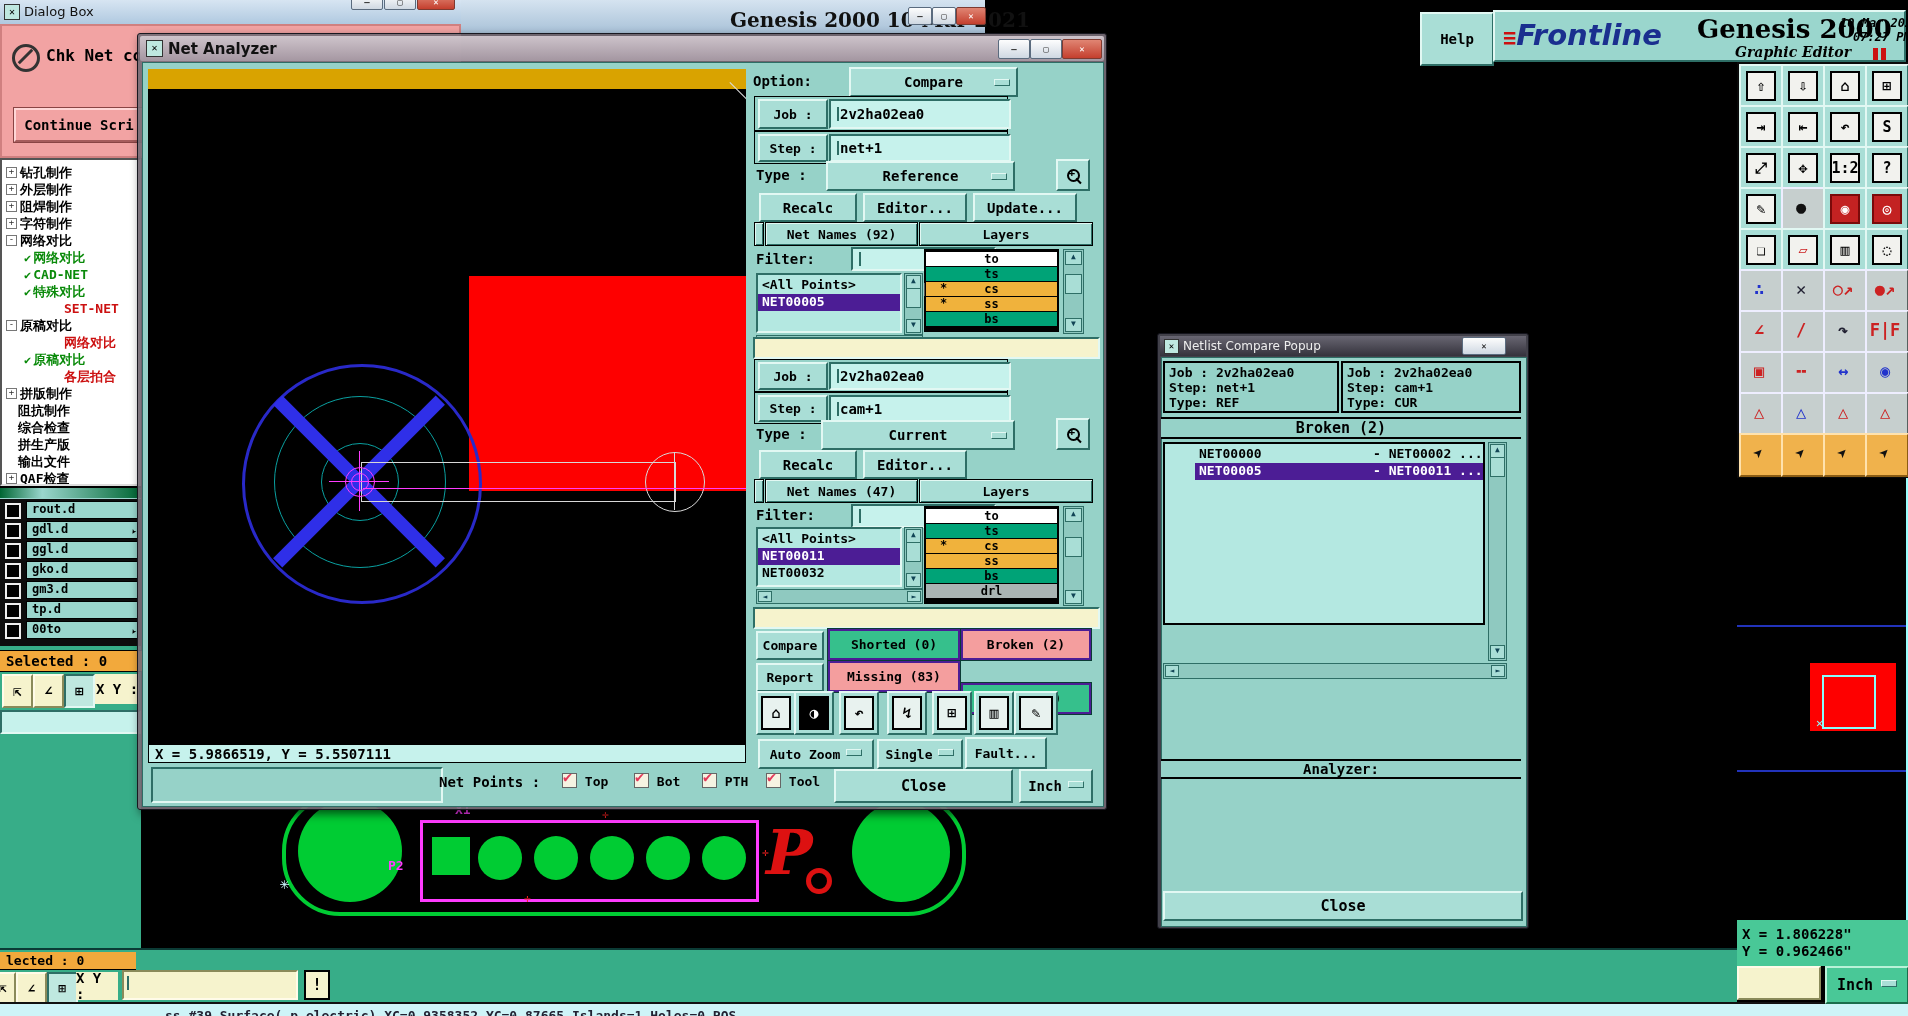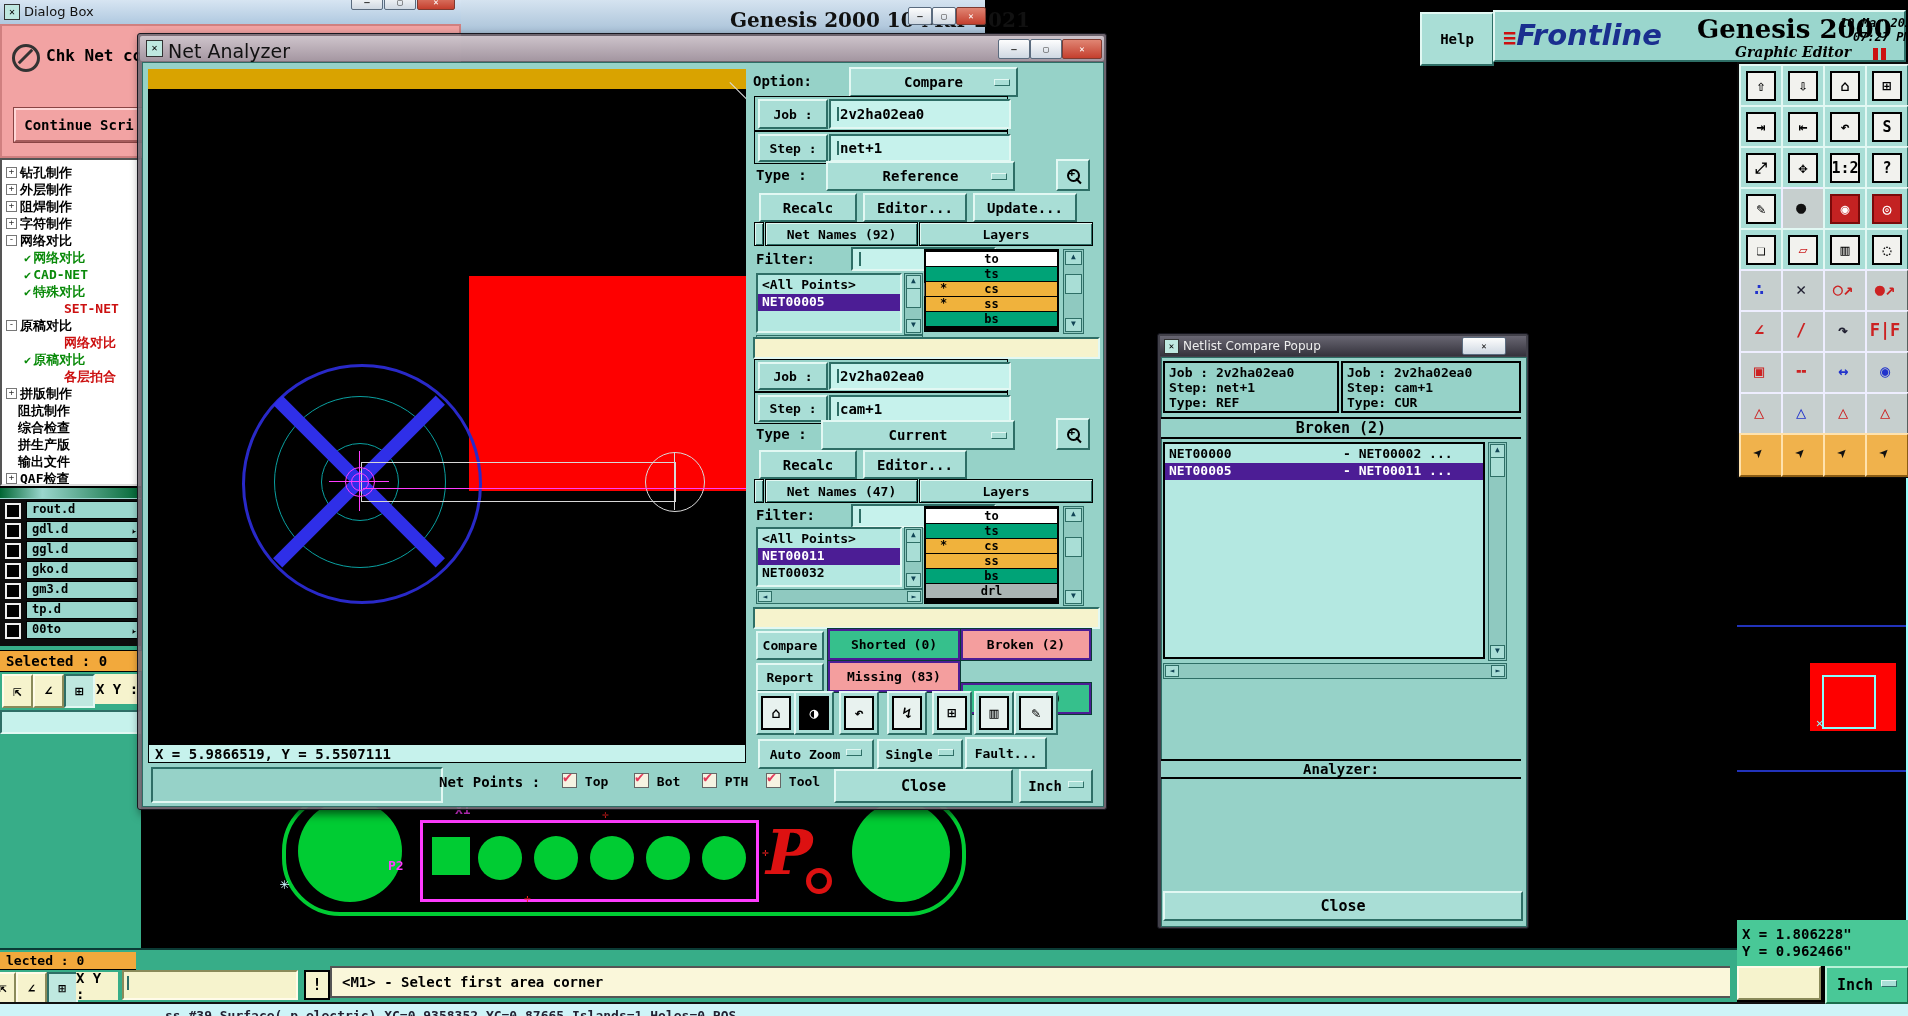--- a/index.html
+++ b/index.html
@@ -252,21 +252,20 @@
   <div class="abs" style="left:0;top:948px;width:1737px;height:54px;background:#37ad88;border-top:2px solid #0b3b35;">
     <div class="abs lft" style="left:0;top:2px;width:130px;height:17px;background:#f2a93c;border-bottom:1px solid #000;font-size:13px;">lected : 0</div>
     <div class="abs btnlab" style="left:-10px;top:22px;width:22px;height:28px;background:#f6f3cd;border:2px solid #8a8a5a;border-top-color:#fffbe8;border-left-color:#fffbe8;font-size:12px;">⇱</div>
     <div class="abs btnlab" style="left:16px;top:22px;width:27px;height:28px;background:#f6f3cd;border:2px solid #8a8a5a;border-top-color:#fffbe8;border-left-color:#fffbe8;font-size:13px;">∠</div>
     <div class="abs btnlab" style="left:47px;top:22px;width:27px;height:28px;background:#bfe8e0;border:2px solid #2e6e66;border-right-color:#e2f8f3;border-bottom-color:#e2f8f3;font-size:13px;">⊞</div>
     <div class="abs btnlab" style="left:76px;top:22px;width:42px;height:28px;background:#f6f3cd;font-size:14px;">X Y :</div>
     <div class="abs" style="left:122px;top:20px;width:172px;height:26px;background:#f6f3cd;border:2px solid #8a8a5a;border-right-color:#fffbe8;border-bottom-color:#fffbe8;">
       <span class="caret" style="margin-left:3px;margin-top:4px;"></span>
     </div>
     <div class="abs btnlab" style="left:304px;top:20px;width:22px;height:26px;background:#f6f3cd;border:2px solid #000;font-size:15px;">!</div>
-    <div class="abs lft" style="left:330px;top:16px;width:1400px;height:32px;background:#faf7da;border:2px solid #555;border-right:none;font-size:14px;padding-left:10px;box-sizing:border-box;">&lt;M1&gt; - Select first area corner</div>
   </div>
 
   <div class="abs" style="left:0;top:1002px;width:1908px;height:14px;background:#cef4f8;border-top:2px solid #111;overflow:hidden;">
     <span style="position:absolute;left:165px;top:4px;font-size:13px;color:#223;">ss #39 Surface( p electric) XC=0.9358352 YC=0.87665 Islands=1 Holes=0 POS</span>
   </div>
 
   <div class="abs btnlab" style="left:1420px;top:12px;width:70px;height:50px;background:#a9ded6;border-top:2px solid #e2f8f3;border-left:2px solid #e2f8f3;border-right:2px solid #2e6e66;border-bottom:2px solid #2e6e66;font-size:14px;">Help</div>
   <div class="abs" style="left:1493px;top:10px;width:413px;height:52px;background:#9ad6cd;border-top:2px solid #e2f8f3;border-left:2px solid #e2f8f3;border-right:2px solid #2e6e66;border-bottom:2px solid #2e6e66;box-sizing:border-box;">
     <span class="abs" style="left:8px;top:6px;white-space:nowrap;">
       <i style="font-style:normal;color:#cc1111;font-size:22px;">≡</i><span style="font-family:'DejaVu Sans',sans-serif;font-style:italic;font-weight:bold;font-size:29px;color:#1a2f8f;">Frontline</span>
@@ -417,21 +416,21 @@
   </div>
   <div class="abs cream" style="left:1737px;top:966px;width:84px;height:34px;border:2px solid #8a8a5a;border-top-color:#fffbe8;border-left-color:#fffbe8;box-sizing:border-box;"></div>
   <div class="abs btnlab" style="left:1825px;top:966px;width:80px;height:34px;background:#49c897;border-top:2px solid #b8f2d8;border-left:2px solid #b8f2d8;border-right:2px solid #1a6e4c;border-bottom:2px solid #1a6e4c;font-size:15px;">
     <span>Inch</span>
       <span class="dd-dash" style="position:static;margin-left:8px;"></span>
   </div>
 
   <div class="abs" style="left:137px;top:33px;width:968px;height:775px;background:rgba(118,108,118,.92);border:1px solid #181820;border-radius:3px;box-shadow:3px 4px 10px rgba(0,0,0,.6);">
     <div class="abs" style="left:2px;top:2px;width:964px;height:25px;background:linear-gradient(rgba(213,203,210,.92),rgba(168,154,165,.92));border-radius:2px;">
       <span class="abs" style="left:6px;top:4px;width:15px;height:15px;background:#bfe8e0;border:1px solid #333;font-size:10px;line-height:14px;text-align:center;">✕</span>
-      <span class="abs sans" style="left:28px;top:4px;font-size:19px;font-weight:normal;color:#111;">Net Analyzer</span>
+      <span class="abs sans" style="left:28px;top:4px;font-size:15px;font-weight:bold;color:#111;">Net Analyzer</span>
       <span class="abs wbtn" style="left:858px;top:3px;width:30px;height:18px;">—</span>
       <span class="abs wbtn" style="left:890px;top:3px;width:30px;height:18px;">▢</span>
       <span class="abs wbtn wclose" style="left:922px;top:3px;width:38px;height:18px;">✕</span>
     </div>
     <div class="abs teal" style="left:4px;top:28px;width:960px;height:743px;border:1px solid #2e6e66;"></div>
 
     <div class="abs" style="left:10px;top:35px;width:598px;height:675px;background:#000;overflow:hidden;">
       <div class="abs" style="left:0;top:0;width:598px;height:20px;background:#d9a300;"></div>
       <div class="abs" style="left:578px;top:22px;width:26px;height:1px;background:#ddd;transform:rotate(45deg);"></div>
 
@@ -651,21 +650,21 @@
       <div style="font-size:13px;line-height:15px;white-space:nowrap;">Job : 2v2ha02ea0</div>
       <div style="font-size:13px;line-height:15px;">Step: net+1</div>
       <div style="font-size:13px;line-height:15px;">Type: REF</div>
     </div>
     <div class="abs" style="left:183px;top:27px;width:180px;height:52px;border:2px solid #000;background:#96d2c8;box-sizing:border-box;padding:2px 4px;">
       <div style="font-size:13px;line-height:15px;white-space:nowrap;">Job : 2v2ha02ea0</div>
       <div style="font-size:13px;line-height:15px;">Step: cam+1</div>
       <div style="font-size:13px;line-height:15px;">Type: CUR</div>
     </div>
     <div class="abs btnlab" style="left:3px;top:83px;width:360px;height:22px;border-top:2px solid #000;border-bottom:2px solid #000;font-size:15px;background:#96d2c8;box-sizing:border-box;">Broken (2)</div>
-    <div id="popup-list" class="abs listbox" style="left:5px;top:108px;width:322px;height:217px;border:2px solid #000;box-sizing:border-box;padding-top:2px;overflow:hidden;">
+    <div id="popup-list" class="abs listbox" style="left:5px;top:108px;width:322px;height:183px;border:2px solid #000;box-sizing:border-box;padding-top:2px;overflow:hidden;padding-left:30px;">
         <div class="listrow" style="position: relative;"><span>NET00000</span><span style="position: absolute; left: 178px; top: 0px;">- NET00002 ...</span></div>
         <div class="listrow sel" style="position: relative;"><span>NET00005</span><span style="position: absolute; left: 178px; top: 0px;">- NET00011 ...</span></div>
       </div>
     <div class="vsb" style="left:330px;top:108px;width:17px;height:217px;">
       <span class="sbarrow" style="top:1px;">▲</span>
         <span class="sbslider" style="top:14px;"></span>
         <span class="sbarrow" style="bottom:1px;">▼</span>
     </div>
     <div class="hsb" style="left:5px;top:329px;width:342px;height:14px;">
       <span class="hsbarrow" style="left:1px;">◄</span>

